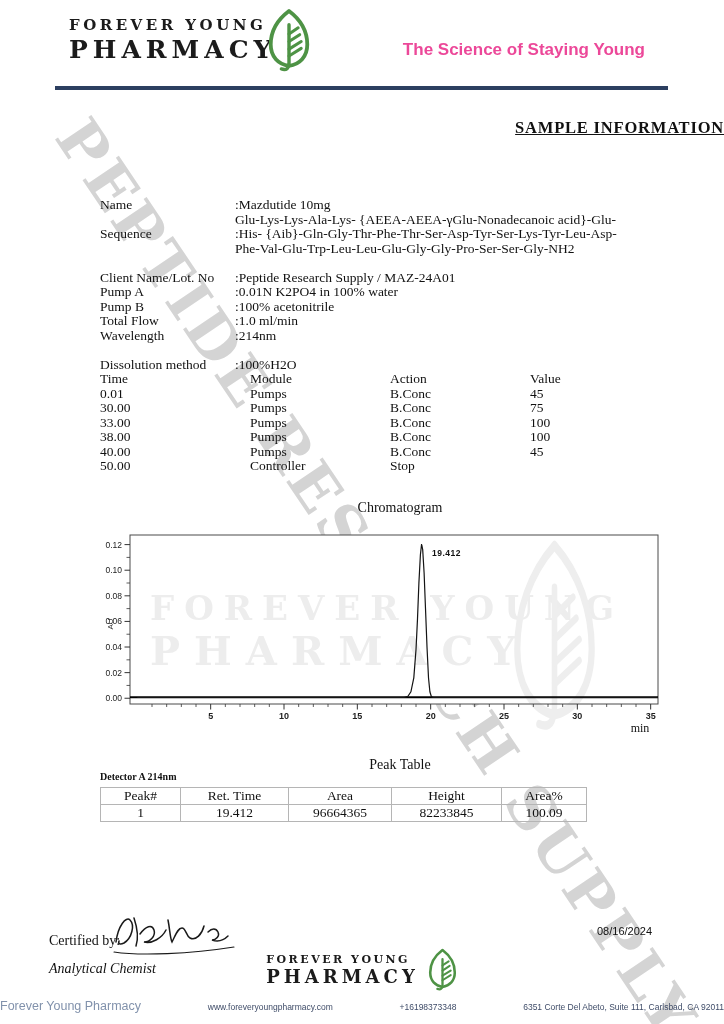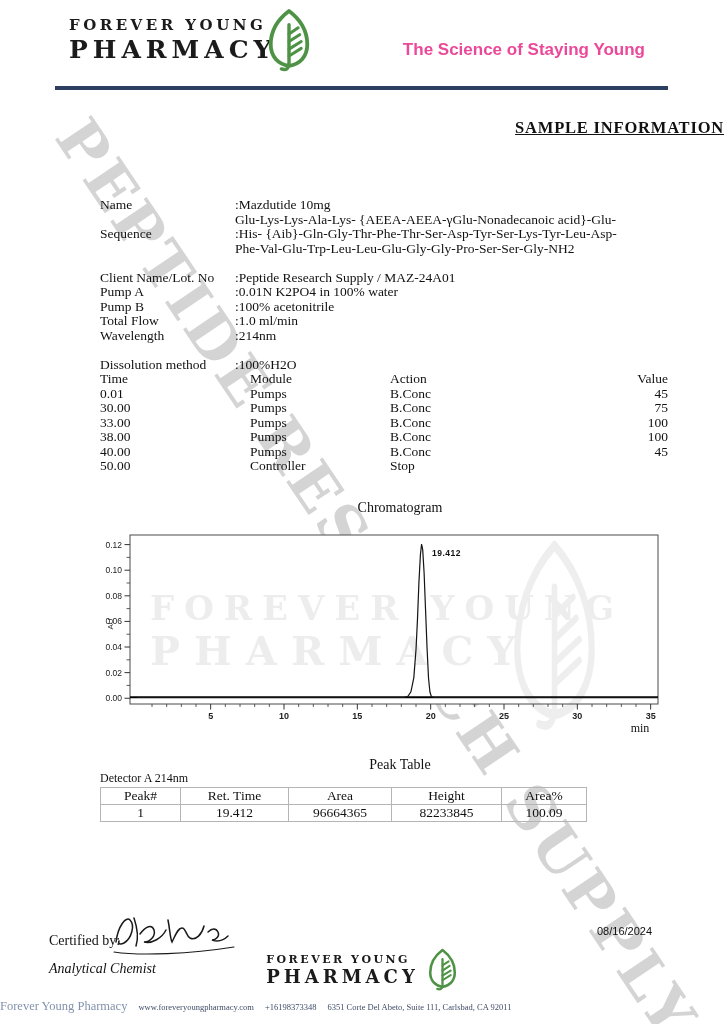--- a/index.html
+++ b/index.html
@@ -23,47 +23,47 @@
   .info{position:absolute;left:100px;top:198px;width:568px;z-index:1;font-size:13.5px;line-height:14.5px;}
   .group{margin-bottom:14.5px;}
   .group.g3{margin-bottom:0;}
   .info-row{display:flex;}
   .info-label{width:135px;flex:none;}
   .info-value{flex:1;}
   .prog-row{display:flex;}
   .prog-row .c1{width:150px;flex:none;}
   .prog-row .c2{width:140px;flex:none;}
   .prog-row .c3{width:140px;flex:none;}
-  .prog-row .c4{flex:1;text-align:right;}
+  .prog-row .c4{flex:1;}
   
   .chrom-label{position:absolute;left:76px;right:0;top:500px;z-index:1;text-align:center;font-size:14px;}
   .chart{position:absolute;left:95px;top:522px;z-index:1;}
   .xt{font:bold 9px "Liberation Sans",sans-serif;fill:#222;}
   .yt{font:8.5px "Liberation Sans",sans-serif;fill:#222;}
   .peak-ann{font:bold 8.5px "Liberation Sans",sans-serif;fill:#111;letter-spacing:.5px;}
   .min-label{font:12px "Liberation Serif",serif;fill:#111;}
   .au-label{font:8px "Liberation Sans",sans-serif;fill:#333;}
   .cw-text{fill:#ededed;font-family:"DejaVu Serif",serif;font-weight:bold;}
   
   .ptable-label{position:absolute;left:76px;right:0;top:757px;z-index:1;text-align:center;font-size:14px;}
-  .detector{position:absolute;left:100px;top:771px;z-index:1;font-size:12px;}
+  .detector{position:absolute;left:100px;top:771px;z-index:1;font-size:10px;font-weight:bold;}
   table.peak{position:absolute;left:100px;top:787px;z-index:1;border-collapse:collapse;table-layout:fixed;
              width:486px;font-size:13.5px;background:transparent;}
   table.peak th,table.peak td{border:1px solid #b5b5b5;font-weight:normal;text-align:center;padding:0;height:16px;}
   col.w1{width:80px}col.w2{width:108px}col.w3{width:103px}col.w4{width:110px}col.w5{width:85px}
   
   .certified{position:absolute;left:49px;top:933px;z-index:1;font-size:14px;}
   .sig{position:absolute;left:110px;top:908px;z-index:2;}
   .chemist{position:absolute;left:49px;top:961px;z-index:1;font-size:14px;font-style:italic;}
   .date{position:absolute;left:597px;top:925px;z-index:1;font-family:"Liberation Sans",sans-serif;font-size:11px;}
   .footer-logo{position:absolute;left:0;right:0;top:948px;z-index:1;display:flex;justify-content:center;align-items:center;gap:8px;}
   .fl-l1{font-family:"DejaVu Serif",serif;font-weight:bold;font-size:11px;letter-spacing:2.5px;color:#1b1b1b;}
   .fl-l2{font-family:"DejaVu Serif",serif;font-weight:bold;font-size:18px;letter-spacing:4px;color:#1b1b1b;}
-  .footer-contact{position:absolute;left:0;right:0;top:999px;z-index:1;display:flex;justify-content:flex-start;
-                  align-items:baseline;gap:11px;font-family:Liberation Serif, serif;}
+  .footer-contact{position:absolute;left:0;right:0;top:999px;z-index:1;display:flex;justify-content:space-between;
+                  align-items:baseline;gap:11px;font-family:Liberation Sans, sans-serif;}
   .fc-brand{font-size:12.5px;color:#8292ac;}
   .fc-small{font-size:8.5px;color:#3f4c68;}
 </style>
 </head>
 <body>
 
 <div class="page">
 
   <div class="watermark">PEPTIDE RESEARCH SUPPLY</div>
 

